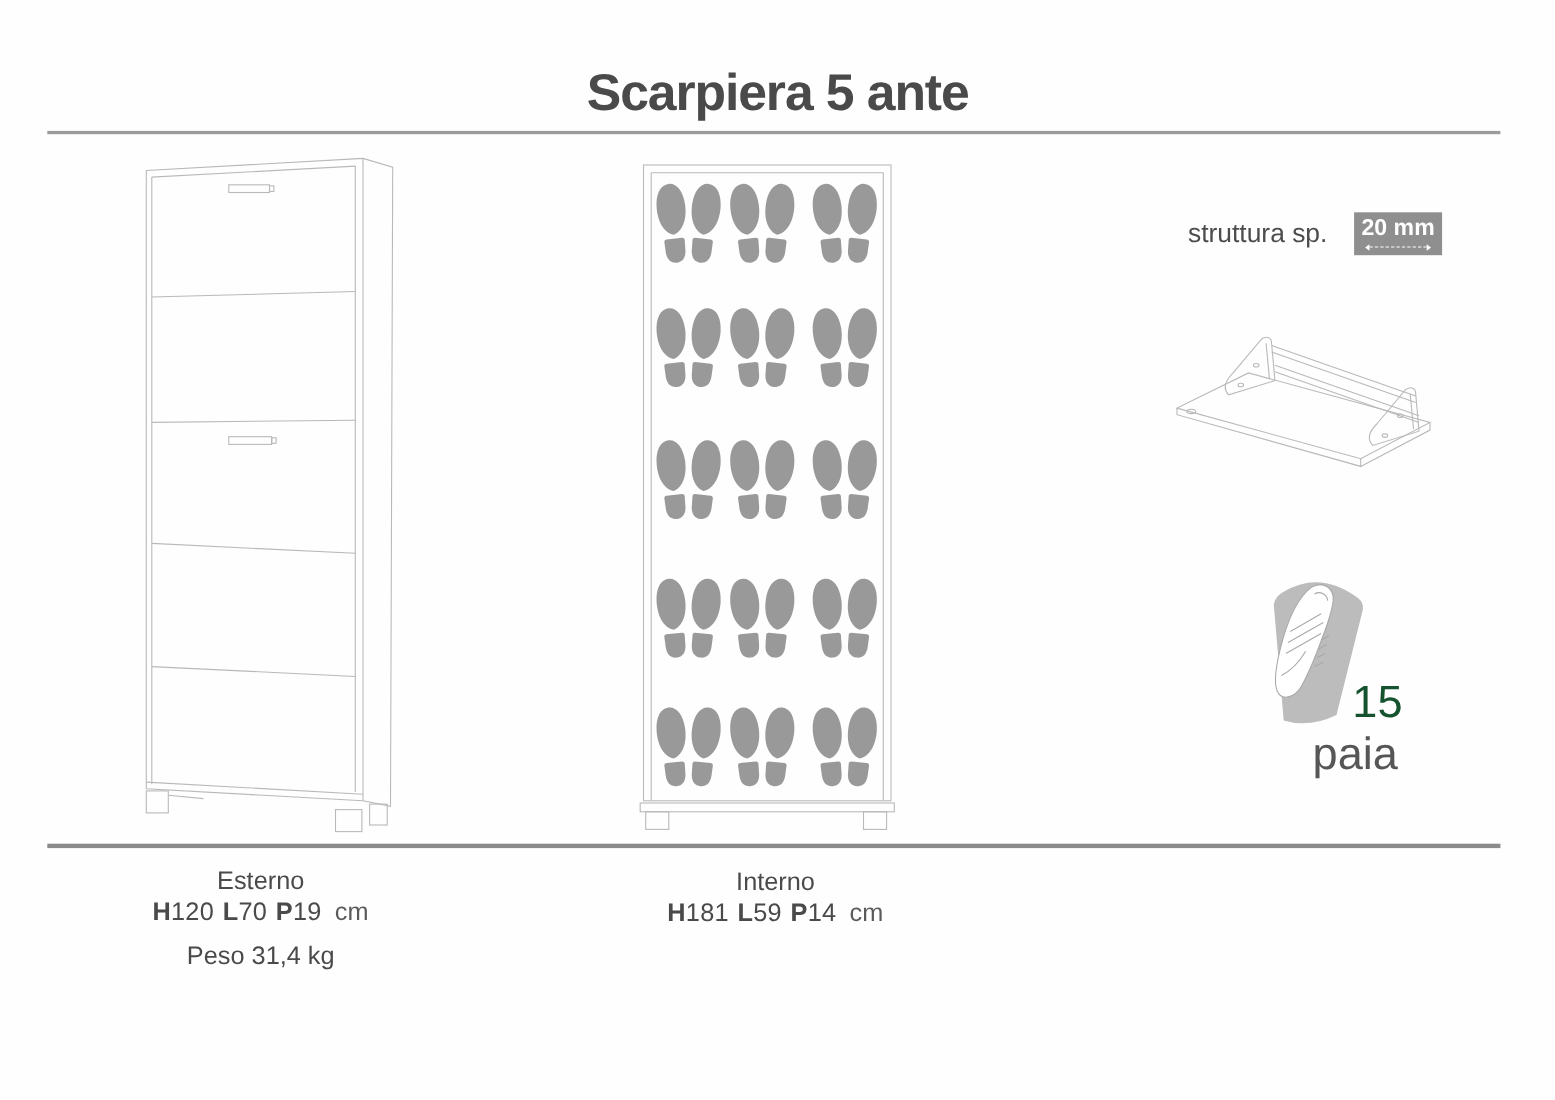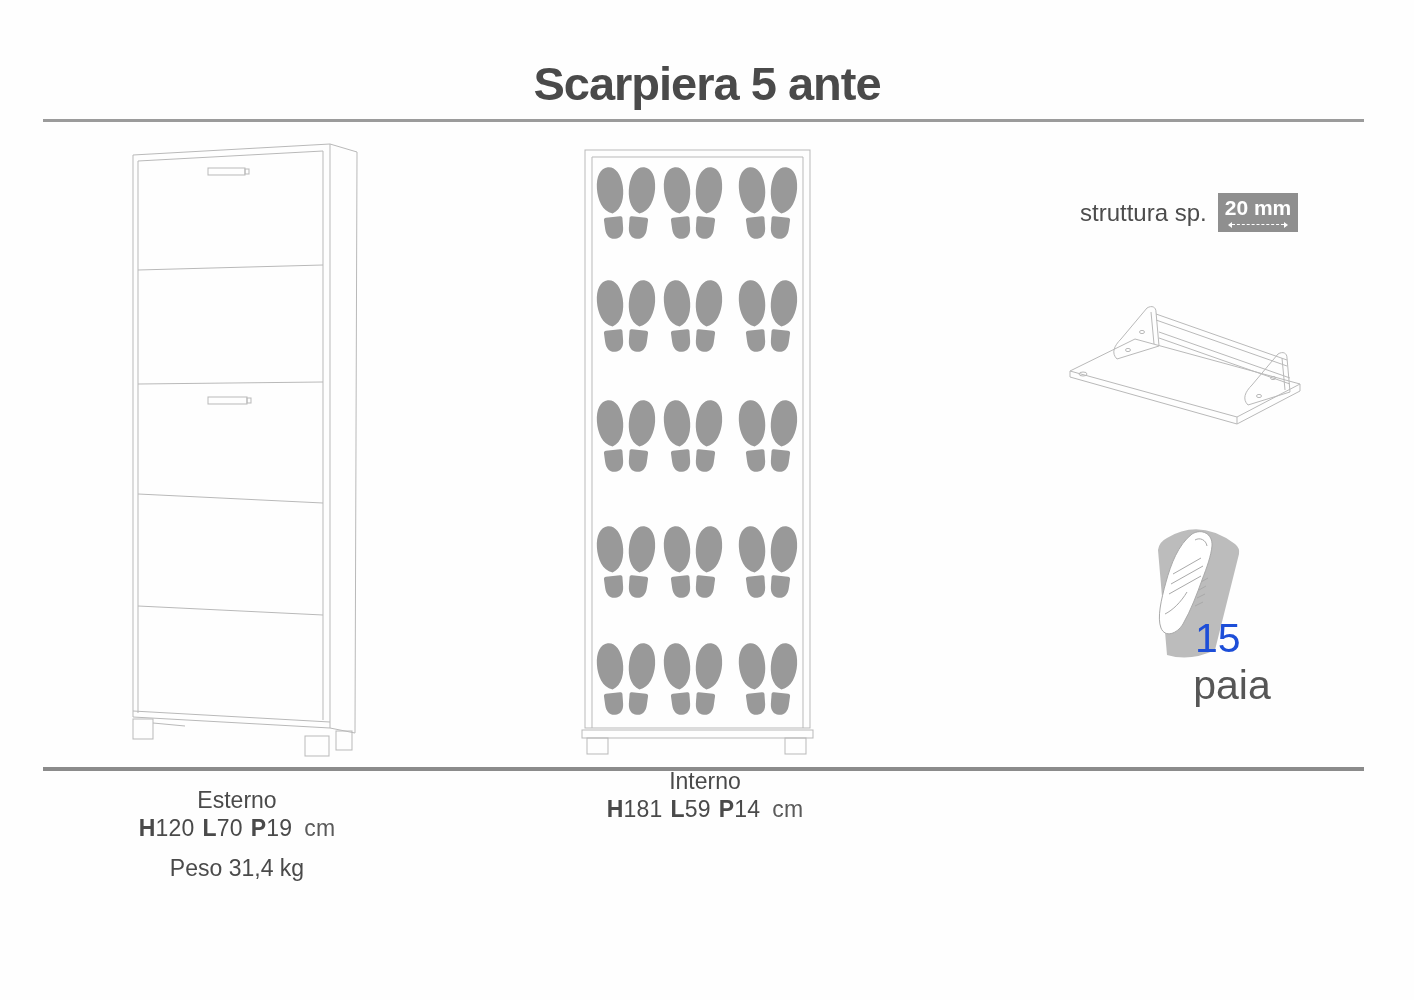--- a/index.html
+++ b/index.html
@@ -7,39 +7,39 @@
         font-family:"Liberation Sans",sans-serif;color:#4c4c4c;}
   .abs{position:absolute;}
   .title{left:0;top:56px;width:1414px;text-align:center;
          font-size:47px;font-weight:700;color:#4a4a4a;letter-spacing:-1px;}
   .rule{background:#9b9b9b;}
   .rule-top{left:43px;top:119px;width:1321px;height:3px;}
   .rule-bottom{left:43px;top:767px;width:1321px;height:4px;background:#8b8b8b;}
   svg{display:block;}
   .linework{stroke:#b9b9b9;stroke-width:1;fill:none;}
   
-  .struttura-row{left:1080px;top:193px;display:flex;align-items:center;gap:11px;}
+  .struttura-row{left:1080px;top:193px;display:flex;align-items:center;gap:24px;}
   .struttura-label{font-size:24px;color:#4c4c4c;}
   .badge{background:#8f8f8f;color:#fff;padding:3px 7px 4px 7px;min-width:50px;}
   .badge-text{font-size:21px;font-weight:700;line-height:1.1;white-space:nowrap;}
   .badge-arrow{margin-top:2px;display:flex;align-items:center;height:7px;}
   .badge-arrow .head-l{width:0;height:0;border:3px solid transparent;border-right:4px solid #fff;}
   .badge-arrow .head-r{width:0;height:0;border:3px solid transparent;border-left:4px solid #fff;}
   .badge-arrow .shaft{flex:1;border-top:1px dashed #fff;height:0;}
   
-  .cap-count{left:1195px;top:615px;width:80px;text-align:left;font-size:41px;color:#1d4ed8;}
+  .cap-count{left:1195px;top:615px;width:80px;text-align:right;font-size:41px;color:#14532d;}
   .cap-unit{left:1192px;top:662px;width:80px;text-align:center;font-size:41px;color:#565656;}
   
   .spec{width:250px;text-align:center;font-size:23px;color:#4a4a4a;line-height:1.22;}
   .spec .lbl{font-weight:400;}
   .spec .dims b{font-weight:700;}
   .spec .dims{letter-spacing:0.2px;}
   .spec .unit{margin-left:4px;color:#5a5a5a;}
   .spec-esterno{left:112px;top:786px;}
-  .spec-interno{left:580px;top:767px;}
+  .spec-interno{left:580px;top:787px;}
   .peso-line{margin-top:12px;}
   .dim-group{margin-right:8px;white-space:nowrap;}
 </style>
 </head>
 <body>
 
 <div id="page">
 
   <div class="abs title">Scarpiera 5 ante</div>
   <div class="abs rule rule-top"></div>

